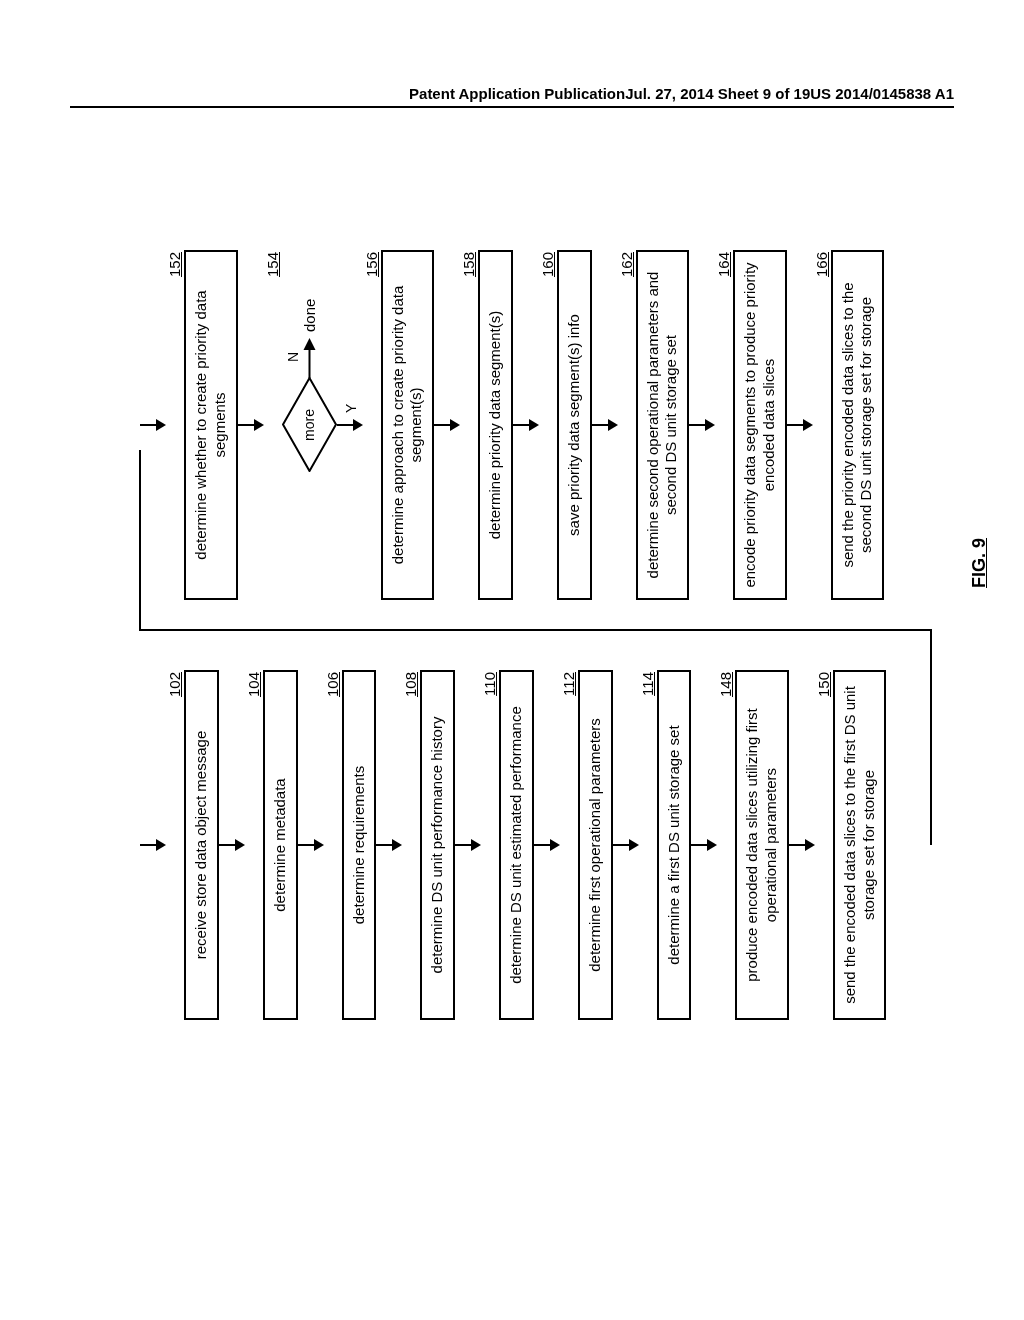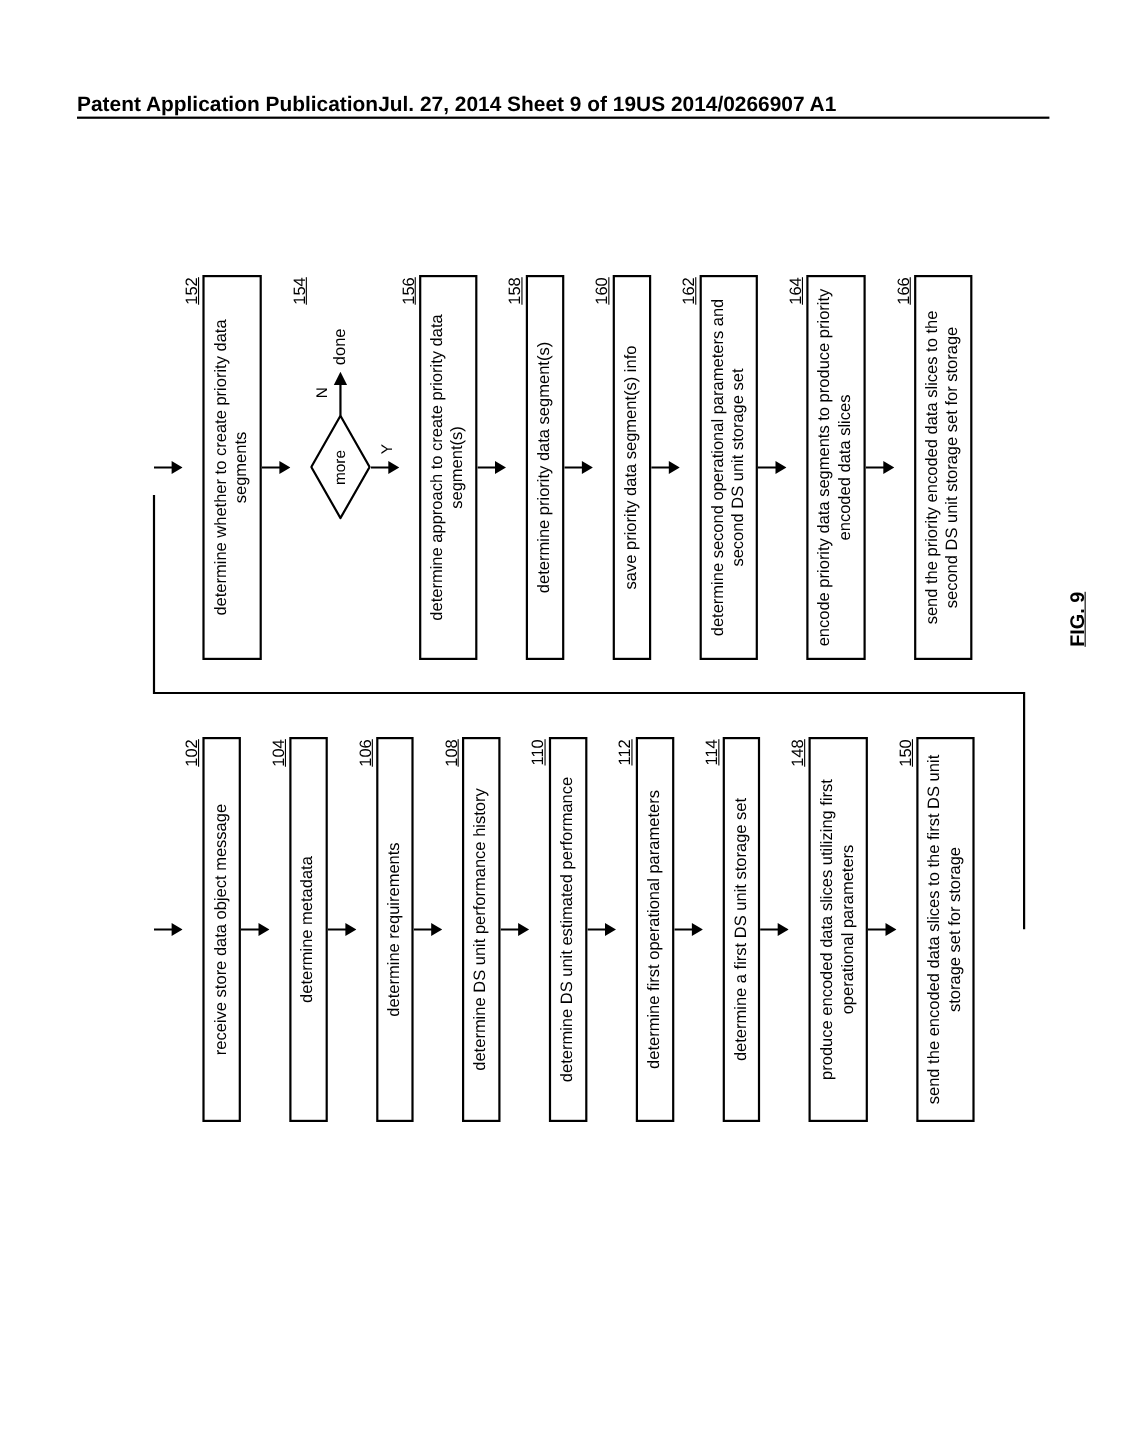--- a/index.html
+++ b/index.html
@@ -11,23 +11,23 @@
     height: 1320px;
     position: relative;
   }
   .header {
     position: absolute;
     top: 85px;
     left: 0;
     right: 0;
     padding: 0 70px;
     display: flex;
-    justify-content: flex-start;
+    justify-content: flex-end;
     font-weight: bold;
-    font-size: 19px;
+    font-size: 15px;
   }
   .header-rule {
     position: absolute;
     top: 106px;
     left: 70px;
     right: 70px;
     border-top: 2px solid black;
   }
   .diagram-container {
     position: absolute;
@@ -120,21 +120,21 @@
     font-size: 18px;
     text-decoration: underline;
   }
 </style>
 </head>
 <body>
 
 <div class="header">
   <span>Patent Application Publication</span>
   <span>Jul. 27, 2014  Sheet 9 of 19</span>
-  <span>US 2014/0266907 A1</span>
+  <span>US 2014/0145838 A1</span>
 </div>
 <div class="header-rule"></div>
 
 <div class="diagram-container">
   <div class="columns">
 
     <div class="col" id="left-col">
       <div class="arrow-down">
         <svg width="20" height="26">
             <line x1="10" y1="0" x2="10" y2="18" stroke="black" stroke-width="2"></line>

